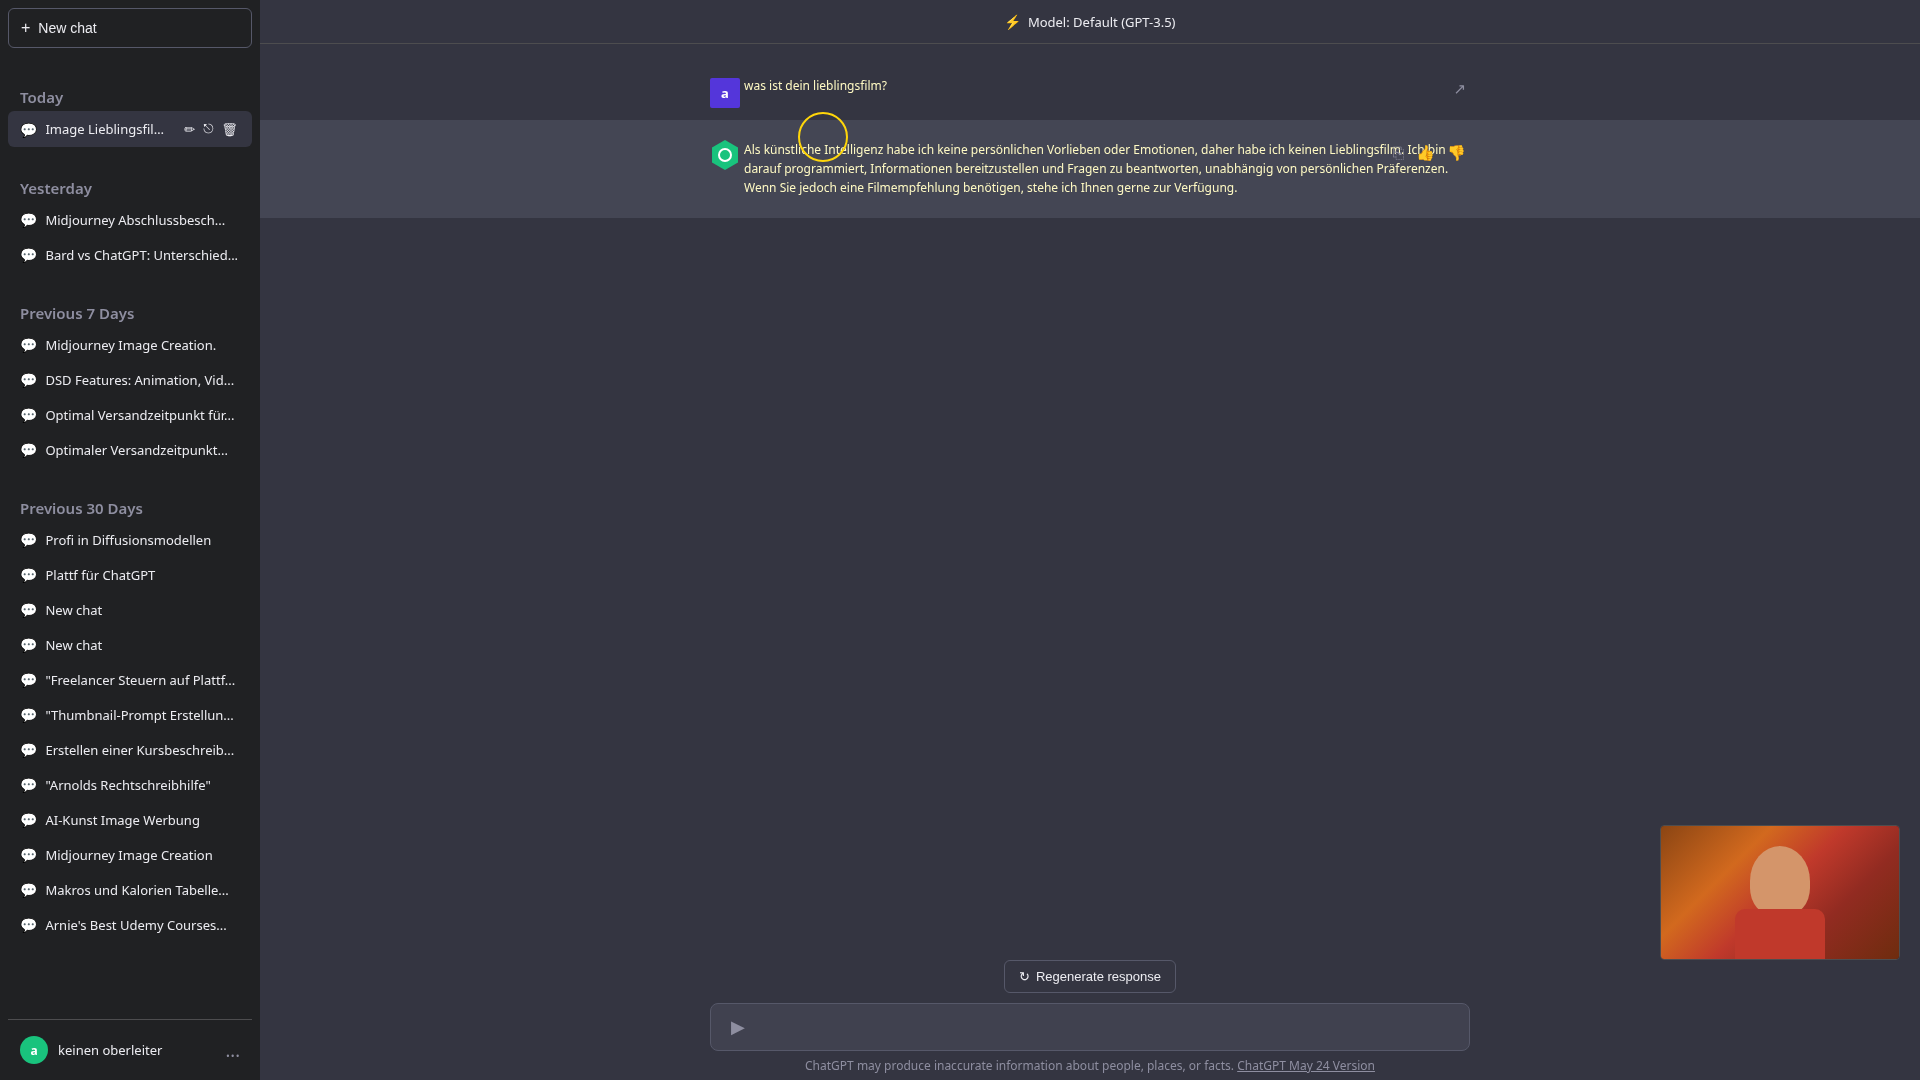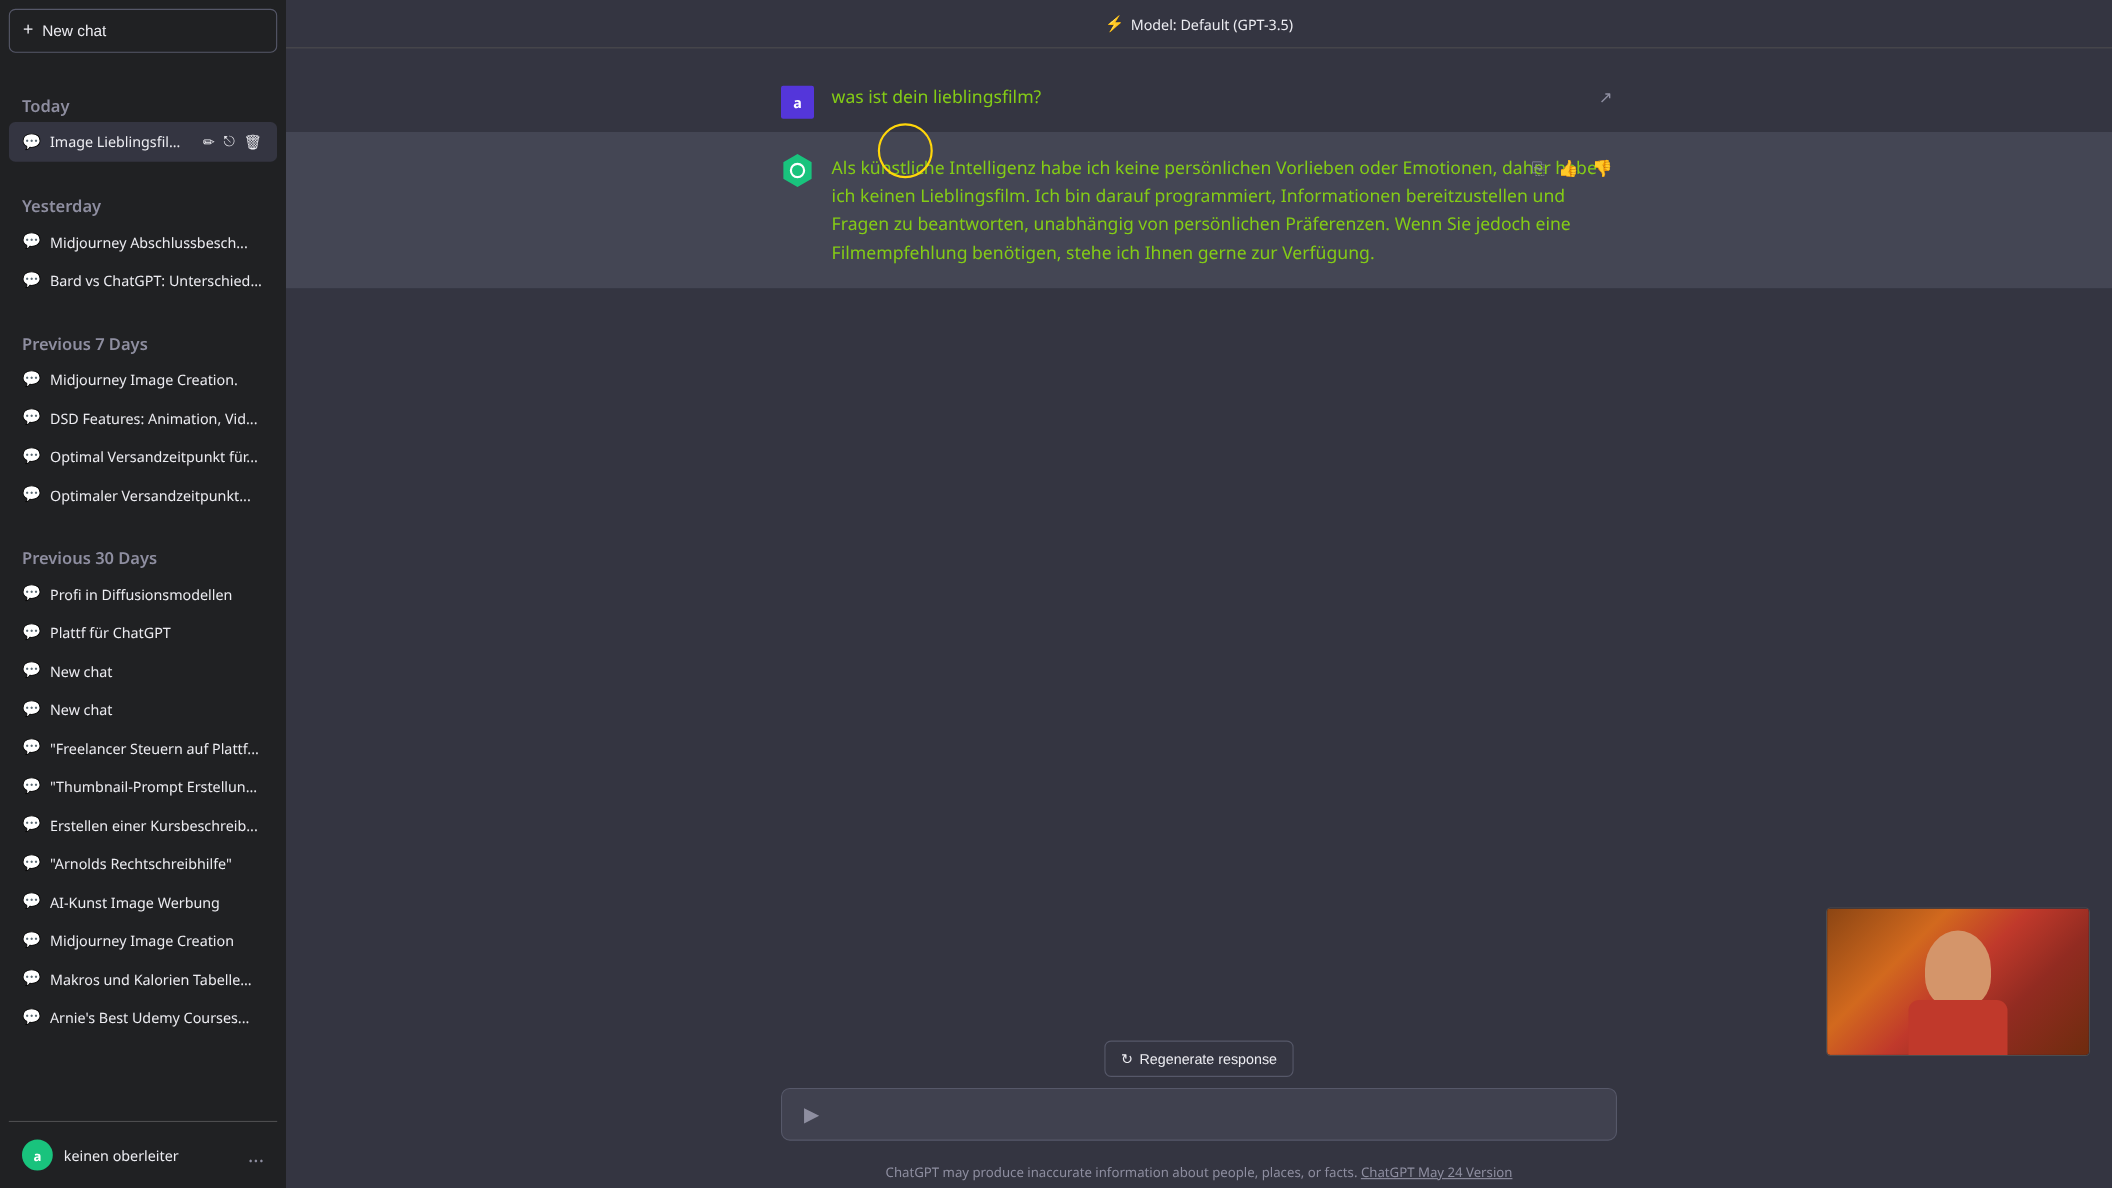--- a/index.html
+++ b/index.html
@@ -137,25 +137,25 @@
       width: 30px; height: 30px;
       border-radius: 2px;
       display: flex; align-items: center; justify-content: center;
       font-size: 13px; font-weight: bold;
       flex-shrink: 0;
       margin-top: 2px;
     }
     .msg-avatar.user-av { background: #5436da; color: #fff; border-radius: 2px; }
 
     .msg-content {
-      margin-left: 16px;
+      margin-left: 4px;
       flex: 1;
       line-height: 1.6;
-      font-size: 16px;
-      color: #84cc16;
+      font-size: 12px;
+      color: #fef9c3;
     }
 
     .msg-actions {
       position: absolute;
       top: 12px;
       right: 0;
       display: flex;
       gap: 4px;
     }
     .msg-action-btn {
@@ -266,21 +266,21 @@
       color: #8e8ea0;
       cursor: pointer;
       font-size: 18px;
       padding: 2px 6px;
     }
 
     .footer-note {
       font-size: 12px;
       color: #8e8ea0;
       text-align: left;
-      margin-top: 20px;
+      margin-top: 6px;
     }
     .footer-note a { color: #8e8ea0; text-decoration: underline; cursor: pointer; }
 
     
     .ai-hex {
       width: 30px; height: 30px;
       background: #19c37d;
       clip-path: polygon(50% 0%, 93.3% 25%, 93.3% 75%, 50% 100%, 6.7% 75%, 6.7% 25%);
       display: flex; align-items: center; justify-content: center;
       flex-shrink: 0;

